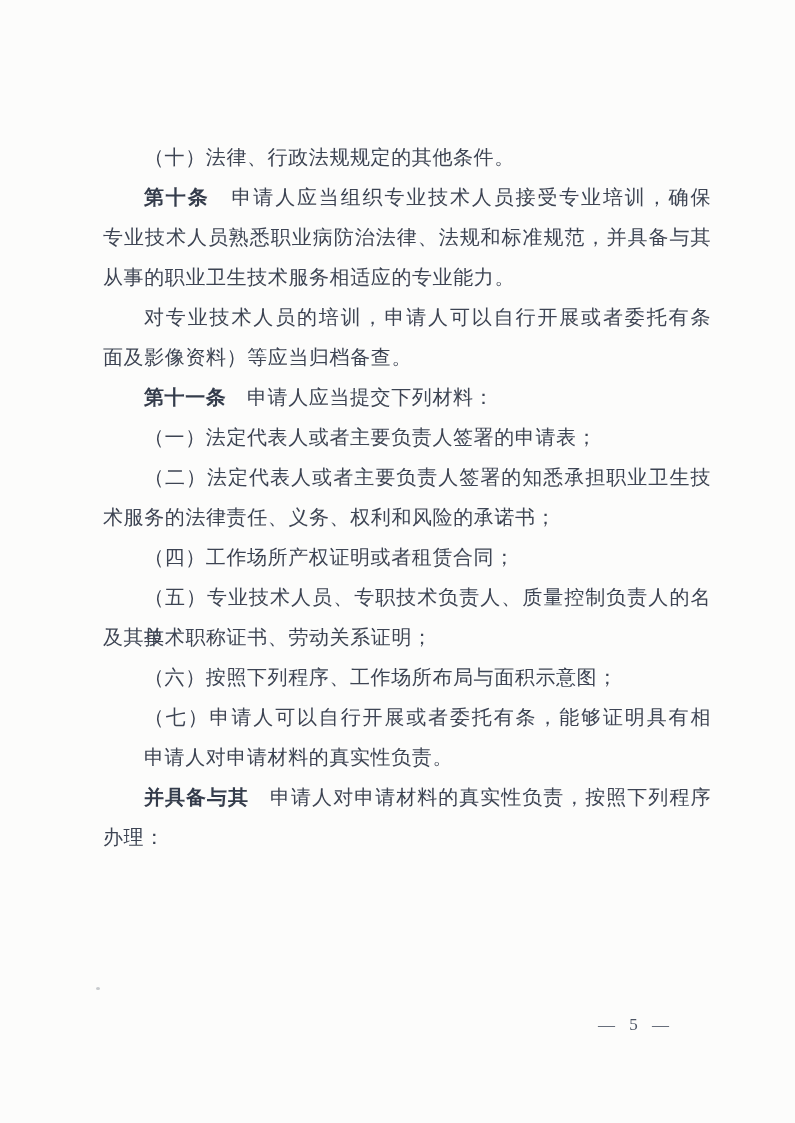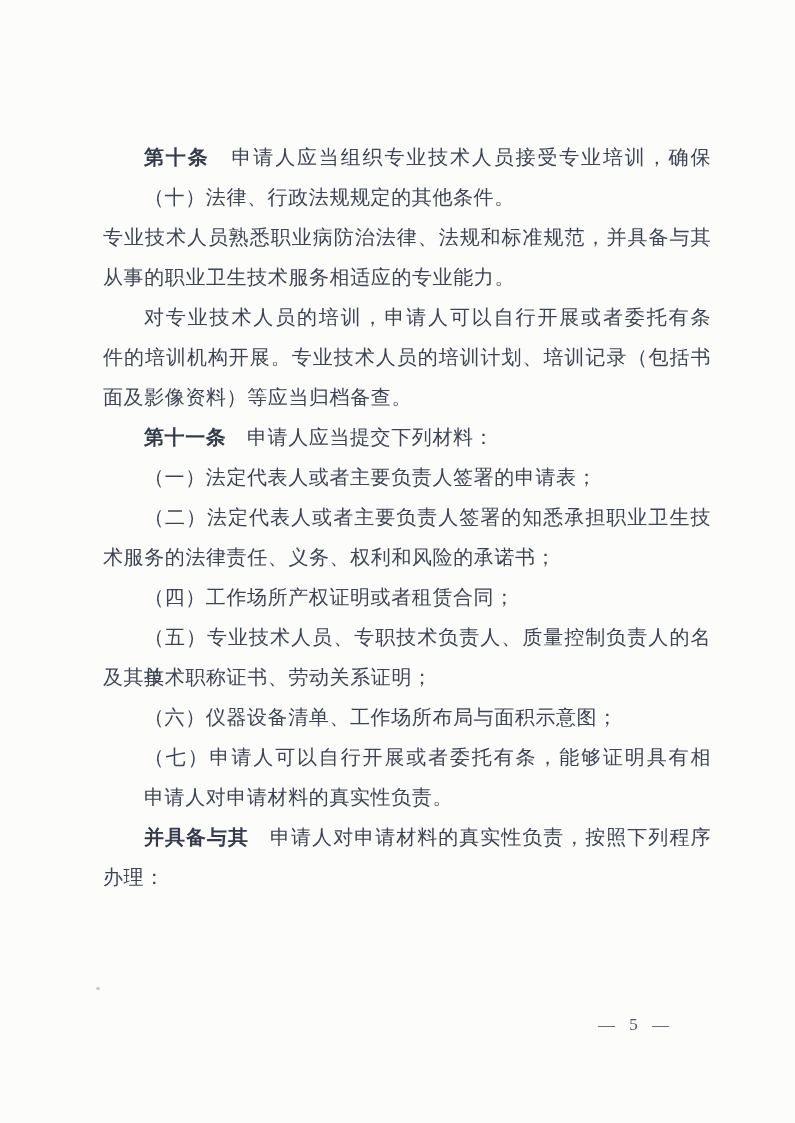--- a/index.html
+++ b/index.html
@@ -62,35 +62,34 @@
     border-radius:50%;
     background:#9aa0a8;
     opacity:.55;
   }
 </style>
 </head>
 <body>
 
 <div class="paper">
   <div class="doc-body" id="doc-body">
+      <div class="line ind"><span class="seg">（十）法律、行政法规规定的其他条件。</span></div>
       <div class="line ind j"><span class="seg bold">第十条</span><span class="seg">　申请人应当组织专业技术人员接受专业培训，确保</span></div>
-      <div class="line ind"><span class="seg">（十）法律、行政法规规定的其他条件。</span></div>
       <div class="line j"><span class="seg">专业技术人员熟悉职业病防治法律、法规和标准规范，并具备与其</span></div>
       <div class="line"><span class="seg">从事的职业卫生技术服务相适应的专业能力。</span></div>
       <div class="line ind j"><span class="seg">对专业技术人员的培训，申请人可以自行开展或者委托有条</span></div>
-      <div class="line j"><span class="seg">件的培训机构开展。专业技术人员的培训计划、培训记录（包括书</span></div>
       <div class="line"><span class="seg">面及影像资料）等应当归档备查。</span></div>
       <div class="line ind"><span class="seg bold">第十一条</span><span class="seg">　申请人应当提交下列材料：</span></div>
       <div class="line ind"><span class="seg">（一）法定代表人或者主要负责人签署的申请表；</span></div>
       <div class="line ind j"><span class="seg">（二）法定代表人或者主要负责人签署的知悉承担职业卫生技</span></div>
       <div class="line"><span class="seg">术服务的法律责任、义务、权利和风险的承诺书；</span></div>
       <div class="line ind"><span class="seg">（四）工作场所产权证明或者租赁合同；</span></div>
       <div class="line ind j"><span class="seg">（五）专业技术人员、专职技术负责人、质量控制负责人的名单</span></div>
       <div class="line"><span class="seg">及其技术职称证书、劳动关系证明；</span></div>
-      <div class="line ind"><span class="seg">（六）仪器设备清单、工作场所布局与面积示意图；</span></div>
+      <div class="line ind"><span class="seg">（六）按照下列程序、工作场所布局与面积示意图；</span></div>
       <div class="line ind j"><span class="seg">（七）申请人可以自行开展或者委托有条，能够证明具有相</span></div>
       <div class="line ind"><span class="seg">申请人对申请材料的真实性负责。</span></div>
       <div class="line ind j"><span class="seg bold">并具备与其</span><span class="seg">　申请人对申请材料的真实性负责，按照下列程序</span></div>
       <div class="line"><span class="seg">办理：</span></div>
     </div>
   <div class="page-number">— 5 —</div>
   <div class="speck"></div>
 </div>
 
 </body></html>

